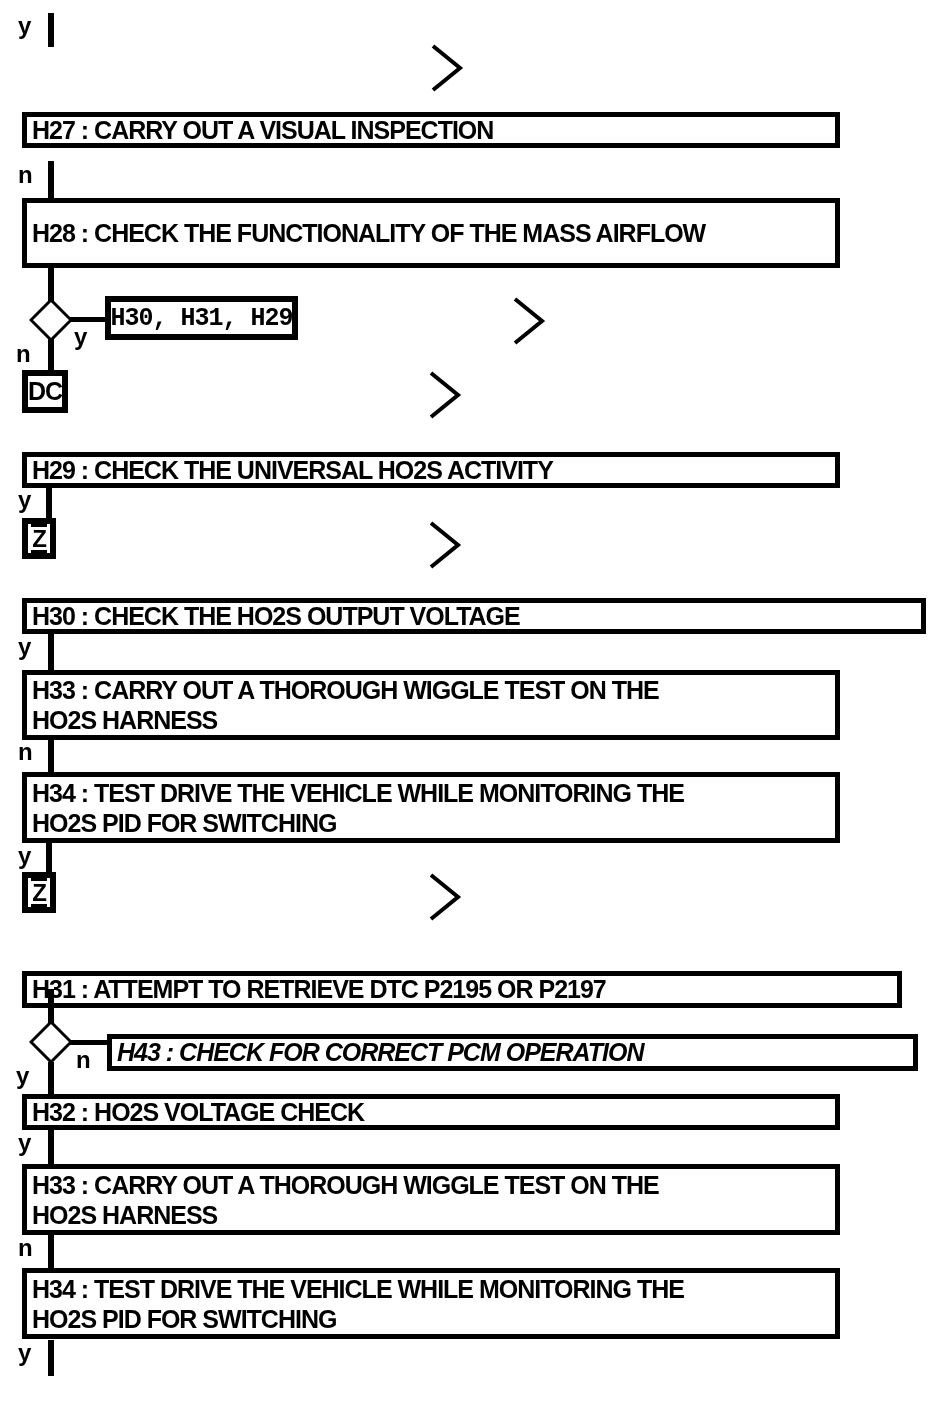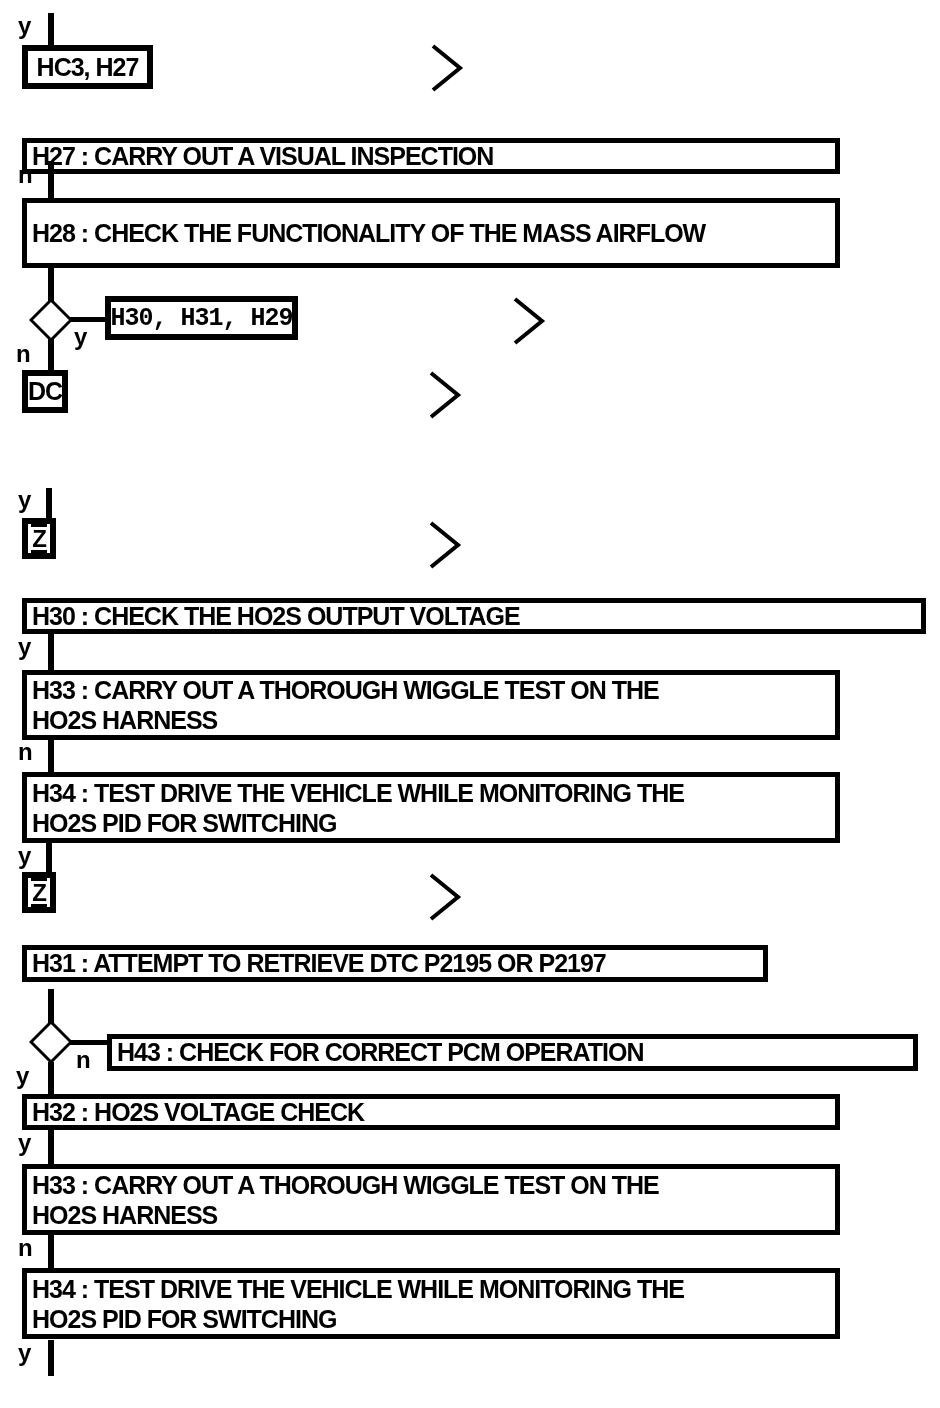--- a/index.html
+++ b/index.html
@@ -30,28 +30,25 @@
     line-height:23px; font-size:24px; padding:0 1px;
   }
 </style>
 </head>
 <body>
 
 <div class="canvas">
 
   <div class="vline" style="left:48px; top:13px; height:34px;"></div>
   <div class="lbl" style="left:18px; top:14px;">y</div>
-  <div class="smallbox" style="left:22px; top:45px; width:131px; height:44px;">
-    <span>HC3, H27</span>
-  </div>
   <svg class="chev" style="left:429px; top:42px;" width="36" height="52" viewBox="0 0 36 52">
     <polyline points="4,4 31,26 4,48" fill="none" stroke="#000" stroke-width="4"></polyline>
   </svg>
 
-  <div class="box" style="left:22px; top:138px; width:818px; height:36px;">
+  <div class="box" style="left:22px; top:112px; width:818px; height:36px;">
     <div>H27 : CARRY OUT A VISUAL INSPECTION</div>
   </div>
   <div class="lbl" style="left:18px; top:163px;">n</div>
   <div class="vline" style="left:48px; top:161px; height:38px;"></div>
 
   <div class="box two" style="left:22px; top:198px; width:818px; height:70px;gap:20px;">
     <div>H28 : CHECK THE FUNCTIONALITY OF THE MASS AIRFLOW</div>
   </div>
 
   <div class="vline" style="left:48px; top:268px; height:33px;"></div>
@@ -68,20 +65,23 @@
   </svg>
   <div class="lbl" style="left:16px; top:342px;">n</div>
   <div class="vline" style="left:48px; top:339px; height:32px;"></div>
   <div class="smallbox" style="left:22px; top:370px; width:46px; height:43px;text-align:center;">
     <span>DC</span>
   </div>
   <svg class="chev" style="left:427px; top:369px;" width="36" height="52" viewBox="0 0 36 52">
     <polyline points="4,4 31,26 4,48" fill="none" stroke="#000" stroke-width="4"></polyline>
   </svg>
 
+  <div class="box" style="left:22px; top:452px; width:818px; height:36px;">
+    <div>H29 : CHECK THE UNIVERSAL HO2S ACTIVITY</div>
+  </div>
   <div class="lbl" style="left:18px; top:488px;">y</div>
   <div class="vline" style="left:46px; top:488px; height:31px;"></div>
   <div class="smallbox" style="left:22px; top:518px; width:34px; height:41px;">
     <span class="zchar">Z</span>
   </div>
   <svg class="chev" style="left:427px; top:519px;" width="36" height="52" viewBox="0 0 36 52">
     <polyline points="4,4 31,26 4,48" fill="none" stroke="#000" stroke-width="4"></polyline>
   </svg>
 
   <div class="box" style="left:22px; top:598px; width:904px; height:36px;">
@@ -103,31 +103,31 @@
   </div>
   <div class="lbl" style="left:18px; top:844px;">y</div>
   <div class="vline" style="left:46px; top:843px; height:30px;"></div>
   <div class="smallbox" style="left:22px; top:872px; width:34px; height:41px;">
     <span class="zchar">Z</span>
   </div>
   <svg class="chev" style="left:427px; top:871px;" width="36" height="52" viewBox="0 0 36 52">
     <polyline points="4,4 31,26 4,48" fill="none" stroke="#000" stroke-width="4"></polyline>
   </svg>
 
-  <div class="box" style="left:22px; top:945px; width:746px; height:37px;">
+  <div class="box" style="left:22px; top:971px; width:880px; height:37px;">
     <div>H31 : ATTEMPT TO RETRIEVE DTC P2195 OR P2197</div>
   </div>
   <div class="vline" style="left:48px; top:989px; height:35px;"></div>
 
   <svg class="chev" style="left:29px; top:1020px;" width="44" height="44" viewBox="0 0 44 44">
     <polygon points="22,2 42,22 22,42 2,22" fill="#fff" stroke="#000" stroke-width="3"></polygon>
   </svg>
   <div class="hline" style="left:69px; top:1040px; width:40px;"></div>
   <div class="lbl" style="left:76px; top:1048px;">n</div>
-  <div class="box" style="left:107px; top:1034px; width:811px; height:37px;">
+  <div class="box" style="left:107px; top:1034px; width:811px; height:37px;font-style:italic;">
     <div>H43 : CHECK FOR CORRECT PCM OPERATION</div>
   </div>
   <div class="lbl" style="left:16px; top:1064px;">y</div>
   <div class="vline" style="left:48px; top:1062px; height:33px;"></div>
 
   <div class="box" style="left:22px; top:1094px; width:818px; height:36px;">
     <div>H32 : HO2S VOLTAGE CHECK</div>
   </div>
   <div class="lbl" style="left:18px; top:1131px;">y</div>
   <div class="vline" style="left:48px; top:1130px; height:35px;"></div>

